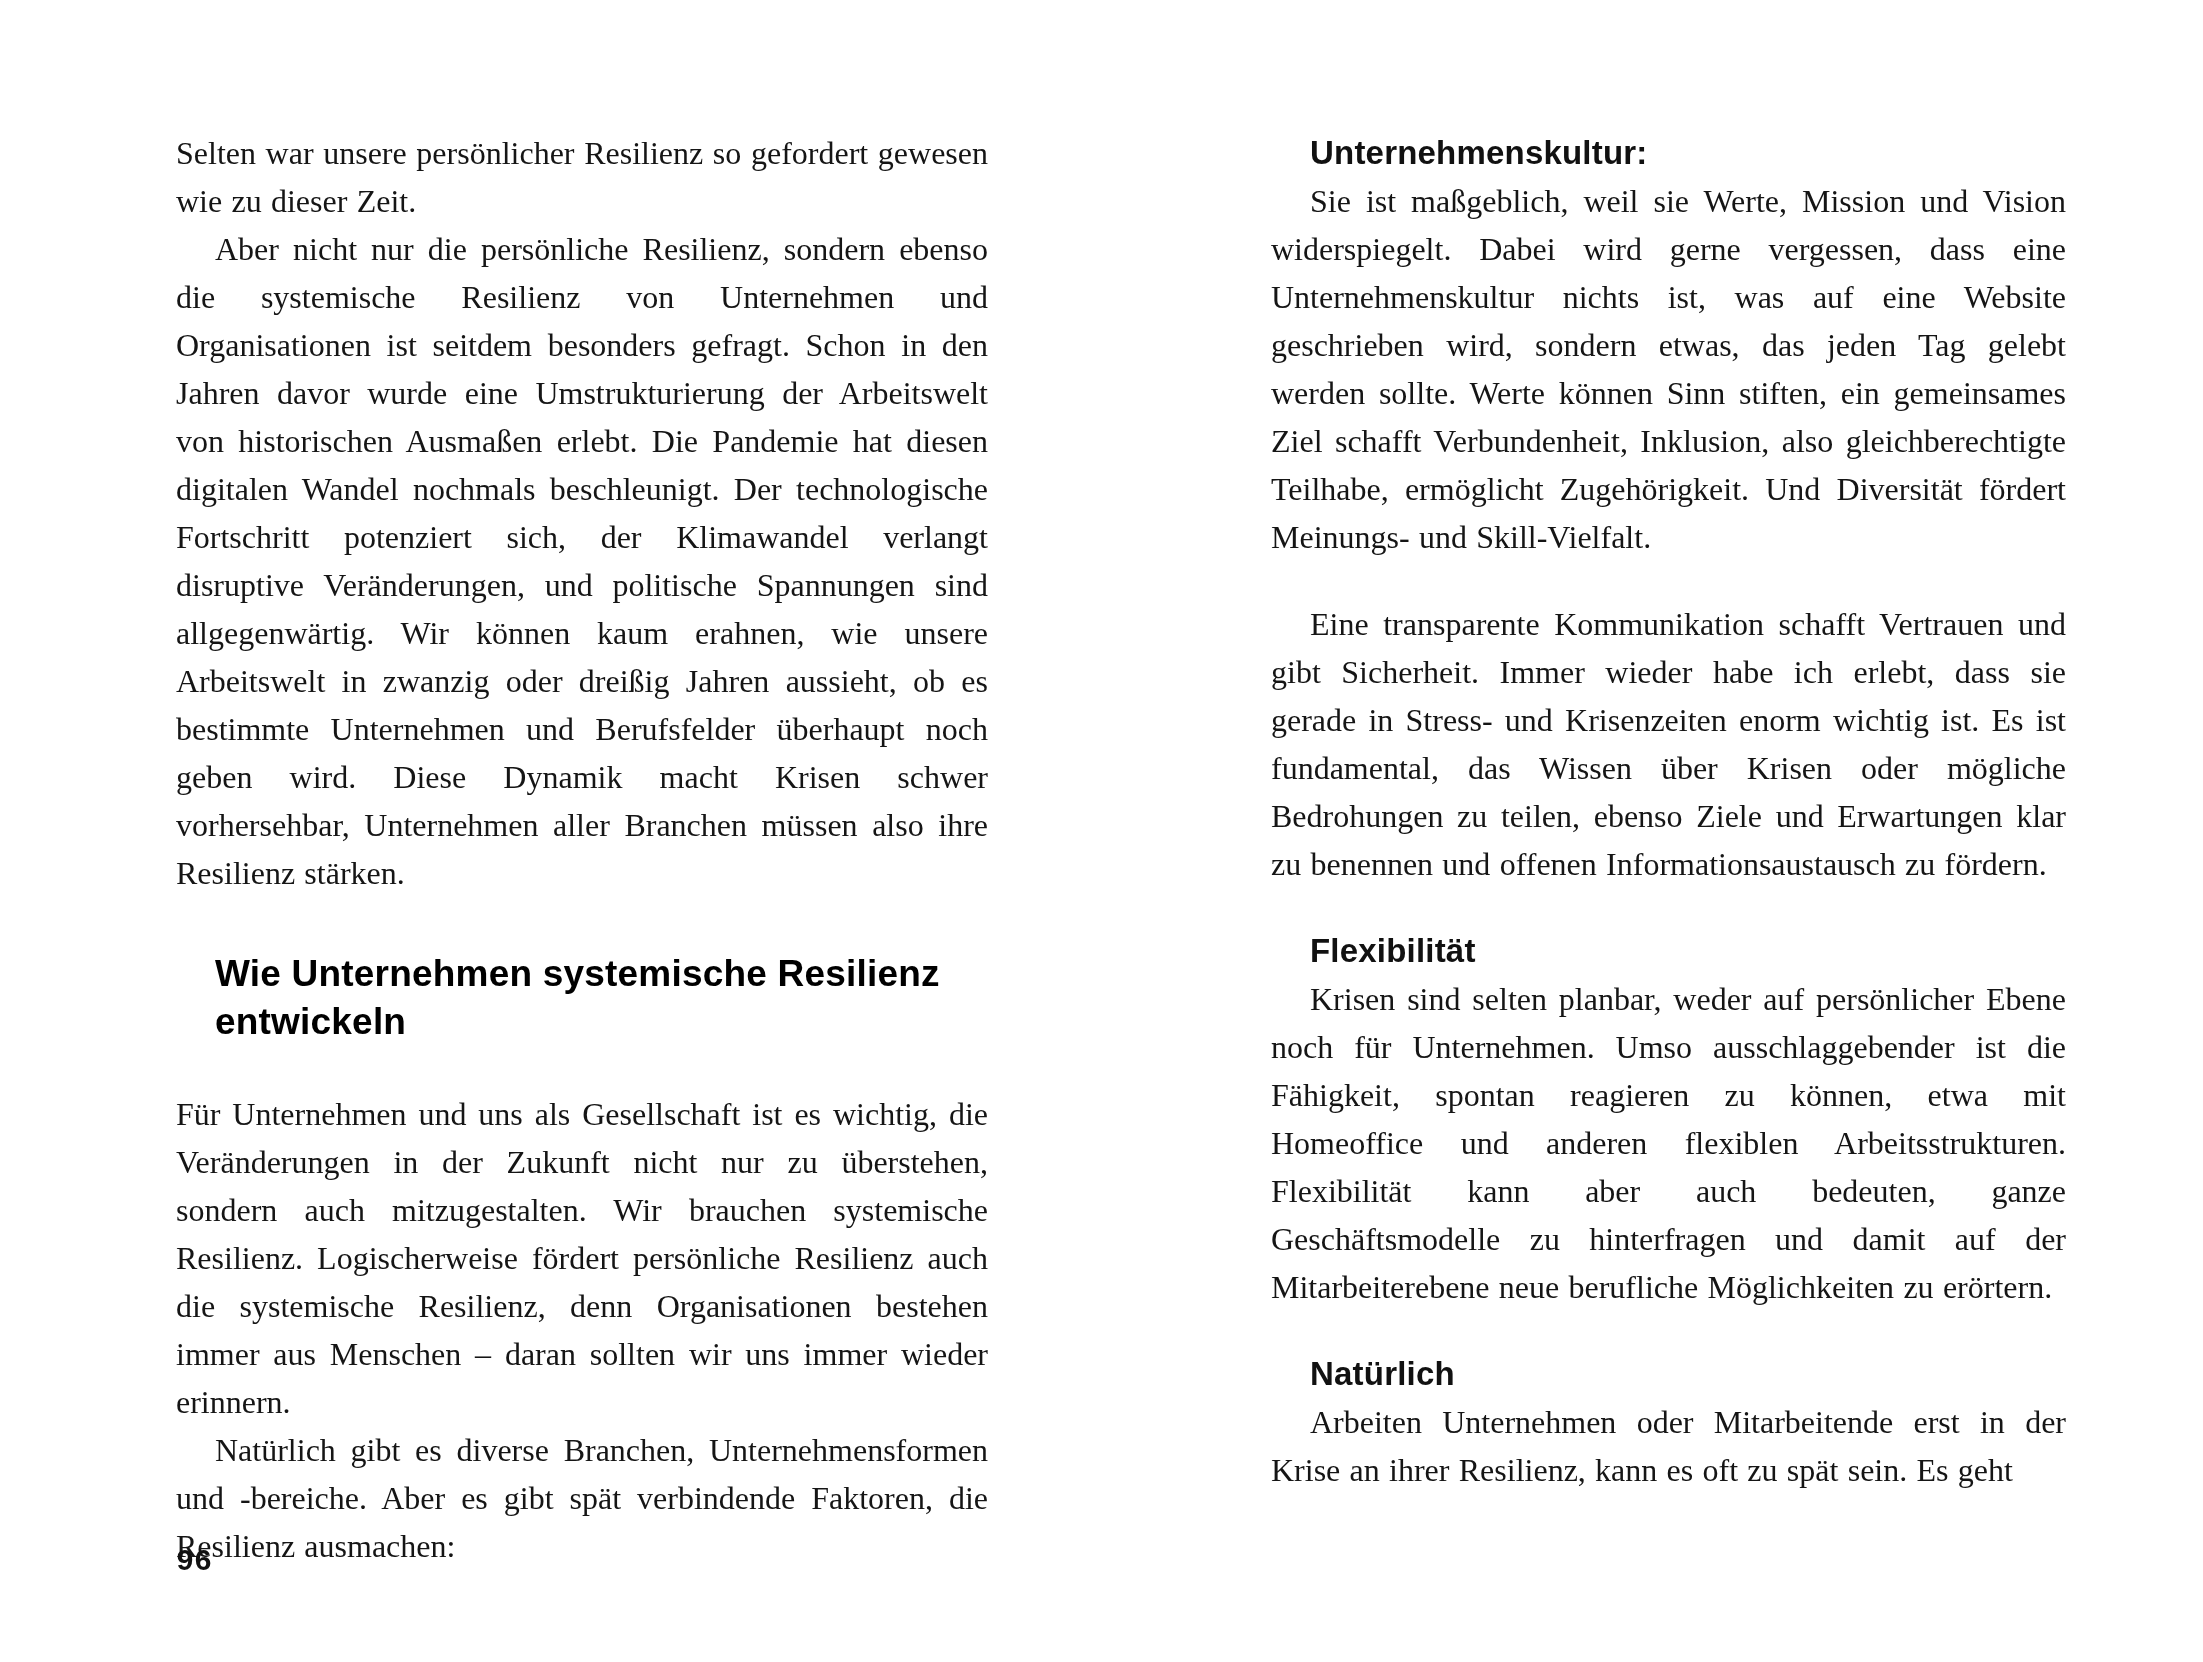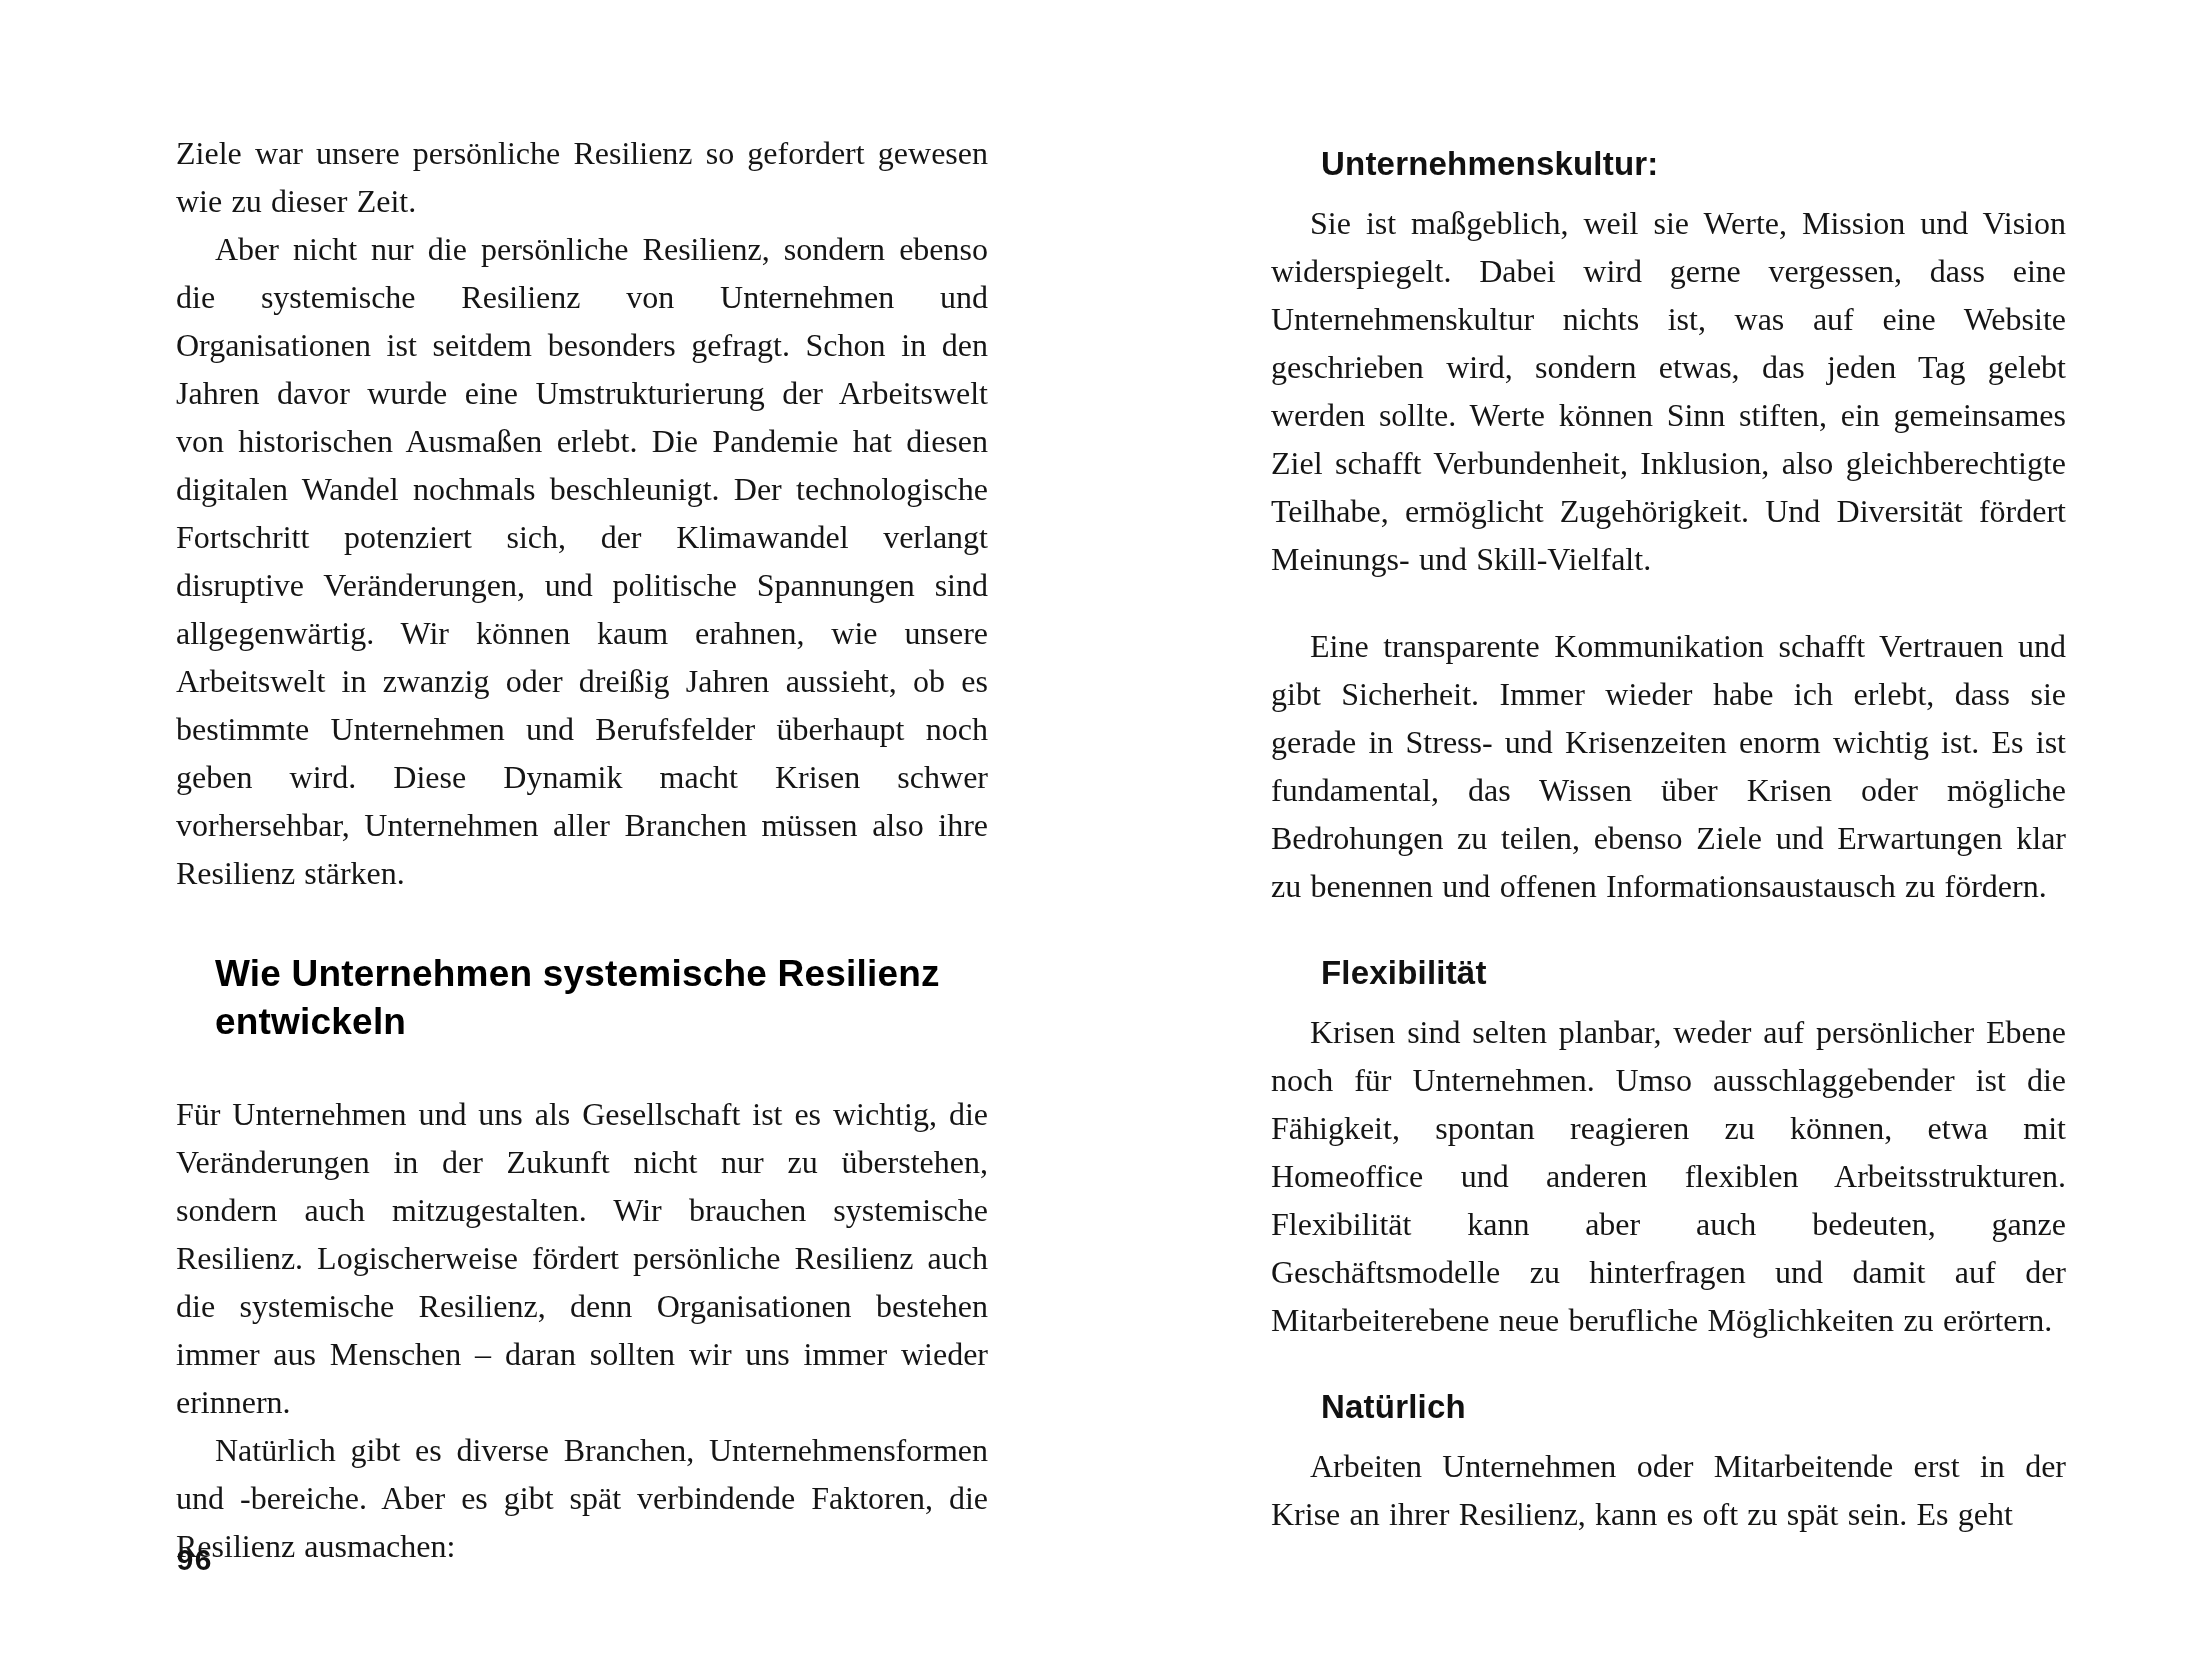--- a/index.html
+++ b/index.html
@@ -41,21 +41,21 @@
     padding-left: 39px;
     color: #000000;
   }
 
   h3.section-heading {
     font-family: "Liberation Sans", sans-serif;
     font-weight: 700;
     font-size: 33px;
     line-height: 48px;
     letter-spacing: 0.2px;
-    margin: 11px;
+    margin: 0;
     padding-left: 39px;
     color: #111111;
   }
   .section { margin-top: 39px; }
   .section:first-child { margin-top: 0; }
 
   .page-number {
     position: absolute;
     top: 1545px;
     font-family: Liberation Mono, monospace;
@@ -65,21 +65,21 @@
   }
   .page-number-left  { left: 176px; }
   .page-number-right { left: 1271px; width: 795px; text-align: right; }
 </style>
 </head>
 <body>
 
 <div class="spread">
 
   <div class="col col-left">
-    <p class="body" lang="de">Ziele war unsere persönliche Resilienz so gefordert gewesen wie zu dieser Zeit.</p>
+    <p class="body" lang="de">Selten war unsere persönlicher Resilienz so gefordert gewesen wie zu dieser Zeit.</p>
     <p class="body indent" lang="de">Aber nicht nur die persönliche Resilienz, sondern ebenso die systemische Resilienz von Unternehmen und Organisationen ist seitdem besonders gefragt. Schon in den Jahren davor wurde eine Umstrukturierung der Arbeitswelt von historischen Ausmaßen erlebt. Die Pandemie hat diesen digitalen Wandel nochmals beschleunigt. Der technologische Fortschritt potenziert sich, der Klimawandel verlangt disruptive Veränderungen, und politische Spannungen sind allgegenwärtig. Wir können kaum erahnen, wie unsere Arbeitswelt in zwanzig oder dreißig Jahren aussieht, ob es bestimmte Unternehmen und Berufsfelder überhaupt noch geben wird. Diese Dynamik macht Krisen schwer vorhersehbar, Unternehmen aller Branchen müssen also ihre Resilienz stärken.</p>
     <h2 class="chapter-heading">Wie Unternehmen systemische Resilienz entwickeln</h2>
     <p class="body" lang="de">Für Unternehmen und uns als Gesellschaft ist es wichtig, die Veränderungen in der Zukunft nicht nur zu überstehen, sondern auch mitzugestalten. Wir brauchen systemische Resilienz. Logischerweise fördert persönliche Resilienz auch die systemische Resilienz, denn Organisationen bestehen immer aus Menschen – daran sollten wir uns immer wieder erinnern.</p>
     <p class="body indent" lang="de">Natürlich gibt es diverse Branchen, Unternehmensformen und -bereiche. Aber es gibt spät verbindende Faktoren, die Resilienz ausmachen:</p>
   </div>
 
   <div class="col col-right">
 
     <div class="section">
       <h3 class="section-heading">Unternehmenskultur:</h3>

